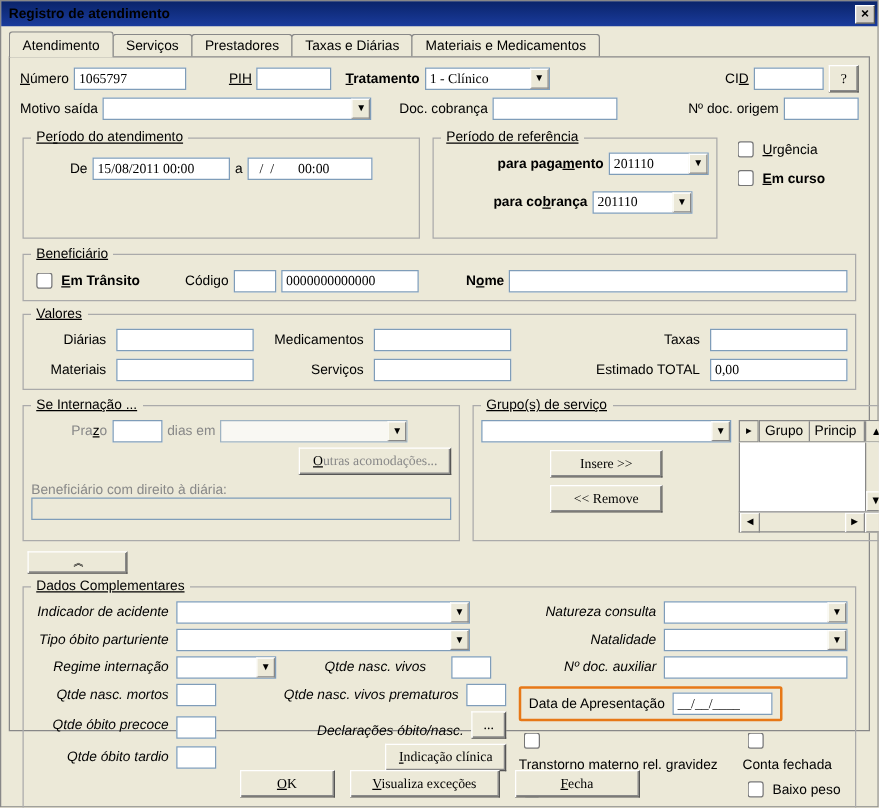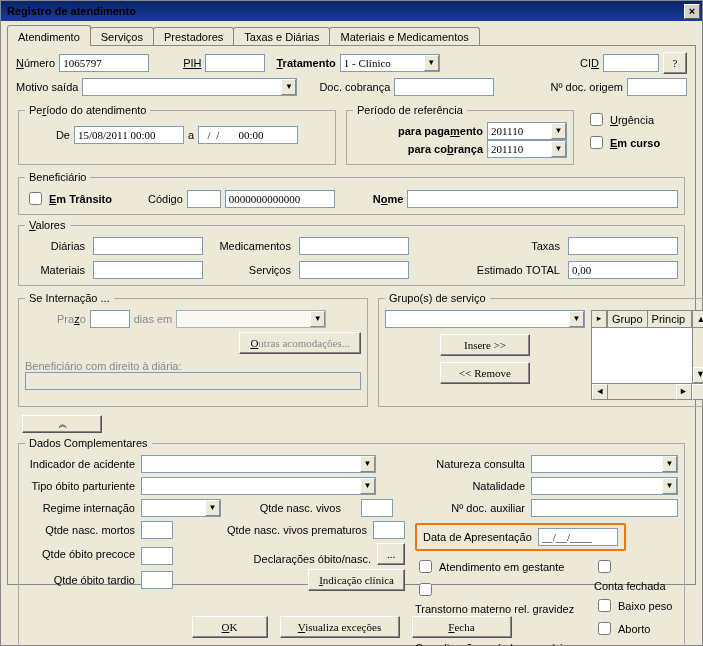--- a/index.html
+++ b/index.html
@@ -55,21 +55,21 @@
     position: relative;
     height: 540px;
     margin-top:-1px;
   }
   fieldset {
     border: 1px solid #aaa;
     margin: 4px 2px 2px 2px;
     padding: 6px 6px 6px 6px;
     position: relative;
   }
-  legend { padding: 0 4px; color: #000; }
+  legend { padding: 0 4px; color: #000; text-decoration: underline; }
   label, span { color: #000; }
   .u { text-decoration: underline; }
   .inp, select {
     background: #fff;
     border: 1px solid #7F9DB9;
     height: 18px;
     font-family: Tahoma; font-size: 11px;
     padding: 1px 3px;
     display: inline-block;
     vertical-align: middle;
@@ -108,21 +108,21 @@
     display:flex;
     height:18px;
     font-size:11px;
   }
   .grid-hdr div { border-right:1px solid #888; padding:2px 4px;}
   .grid-body { background:#fff; border:1px solid #888; border-top:none; height:56px; position:relative;}
   .scrollbar-v { position:absolute; right:0; top:0; bottom:0; width:16px; background:#ECE9D8; border-left:1px solid #888;}
   .scrollbar-h { display:flex; align-items:center; height:16px; background:#ECE9D8; border:1px solid #888; border-top:none;}
   .sb-btn { width:16px; height:16px; background:#ECE9D8; border:1px solid #fff; border-right-color:#888; border-bottom-color:#888; text-align:center; line-height:12px; font-size:9px;}
   .vgrid { display:grid; grid-template-columns: 110px 1fr; row-gap:4px; column-gap:6px; align-items:center;}
-  .vgrid .lbl { text-align:right; }
+  .vgrid .lbl { text-align:right;font-style:italic; }
   .combo-wrap{position:relative;display:inline-block;}
   .combo-wrap select{appearance:none;-webkit-appearance:none;padding-right:18px;}
   .combo-btn{position:absolute;right:1px;top:1px;width:15px;height:16px;background:#ECE9D8;border:1px solid #888;border-top-color:#fff;border-left-color:#fff;text-align:center;line-height:13px;font-size:8px;pointer-events:none;}
 </style>
 </head>
 <body>
 
 <div class="window">
   <div class="titlebar">
     <span>Registro de atendimento</span>
@@ -196,21 +196,21 @@
 
       <fieldset style="flex:0 0 228px">
         <legend>Período de referência</legend>
         <div class="row" style="margin:0; justify-content:flex-end">
           <label><b>para paga<span class="u">m</span>ento</b></label>
           <div class="combo-wrap">
             <select class="inp" style="width:80px"><option>201110</option></select>
             <div class="combo-btn">▼</div>
           </div>
         </div>
-        <div class="row" style="margin:0; justify-content:flex-end">
+        <div class="row" style="margin:13px; justify-content:flex-end">
           <label><b>para co<span class="u">b</span>rança</b></label>
           <div class="combo-wrap">
             <select class="inp" style="width:80px"><option>201110</option></select>
             <div class="combo-btn">▼</div>
           </div>
         </div>
       </fieldset>
 
       <div style="flex:1; padding:10px 4px 0 4px">
         <div class="row">
@@ -380,24 +380,20 @@
 
           <div style="margin:6px 0 6px 0;">
             <span class="highlight-box">
               <label>Data de Apresentação</label>
               <input class="inp" style="width: 80px;" value="__/__/____">
             </span>
           </div>
 
           <div style="display:flex; gap:18px">
             <div>
-              <div class="row">
-                  <input type="checkbox" class="chk" style="">
-                  <label>Atendimento em gestante</label>
-                </div>
               <div class="row">
                   <input type="checkbox" class="chk" style="">
                   <label>Transtorno materno rel. gravidez</label>
                 </div>
               <div class="row">
                   <input type="checkbox" class="chk" style="">
                   <label>Complicação período puerpério</label>
                 </div>
 
             </div>

